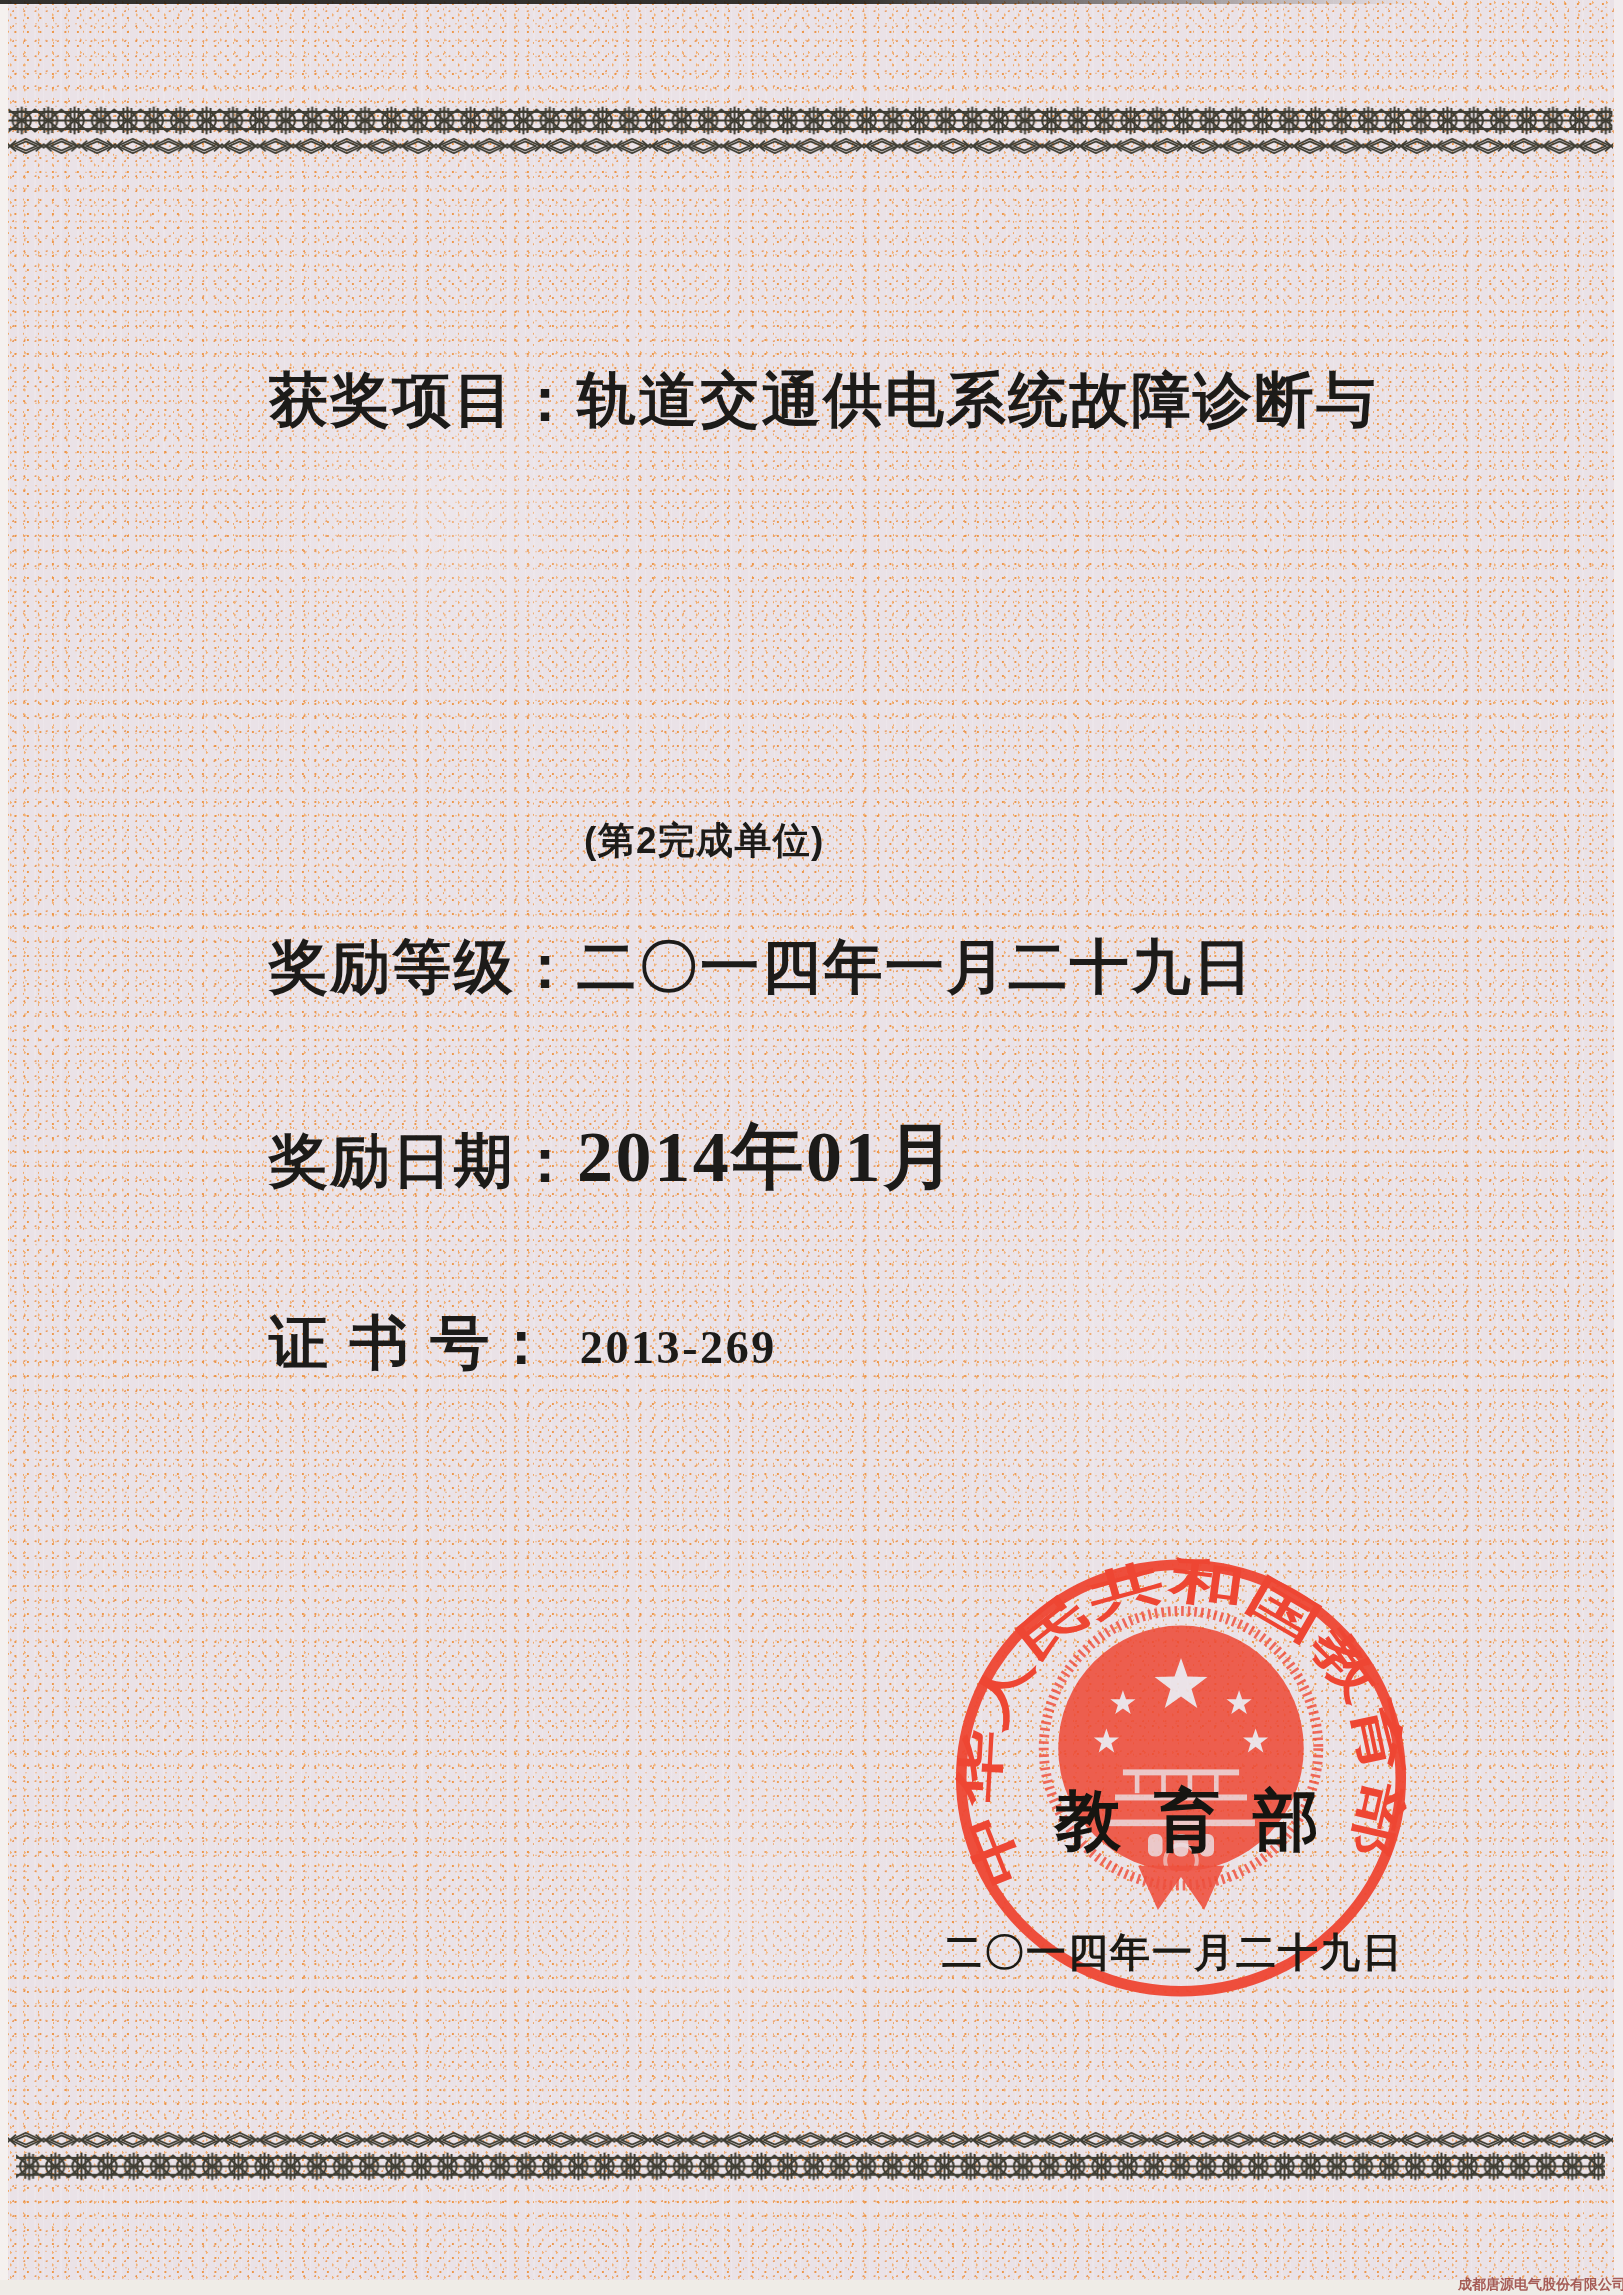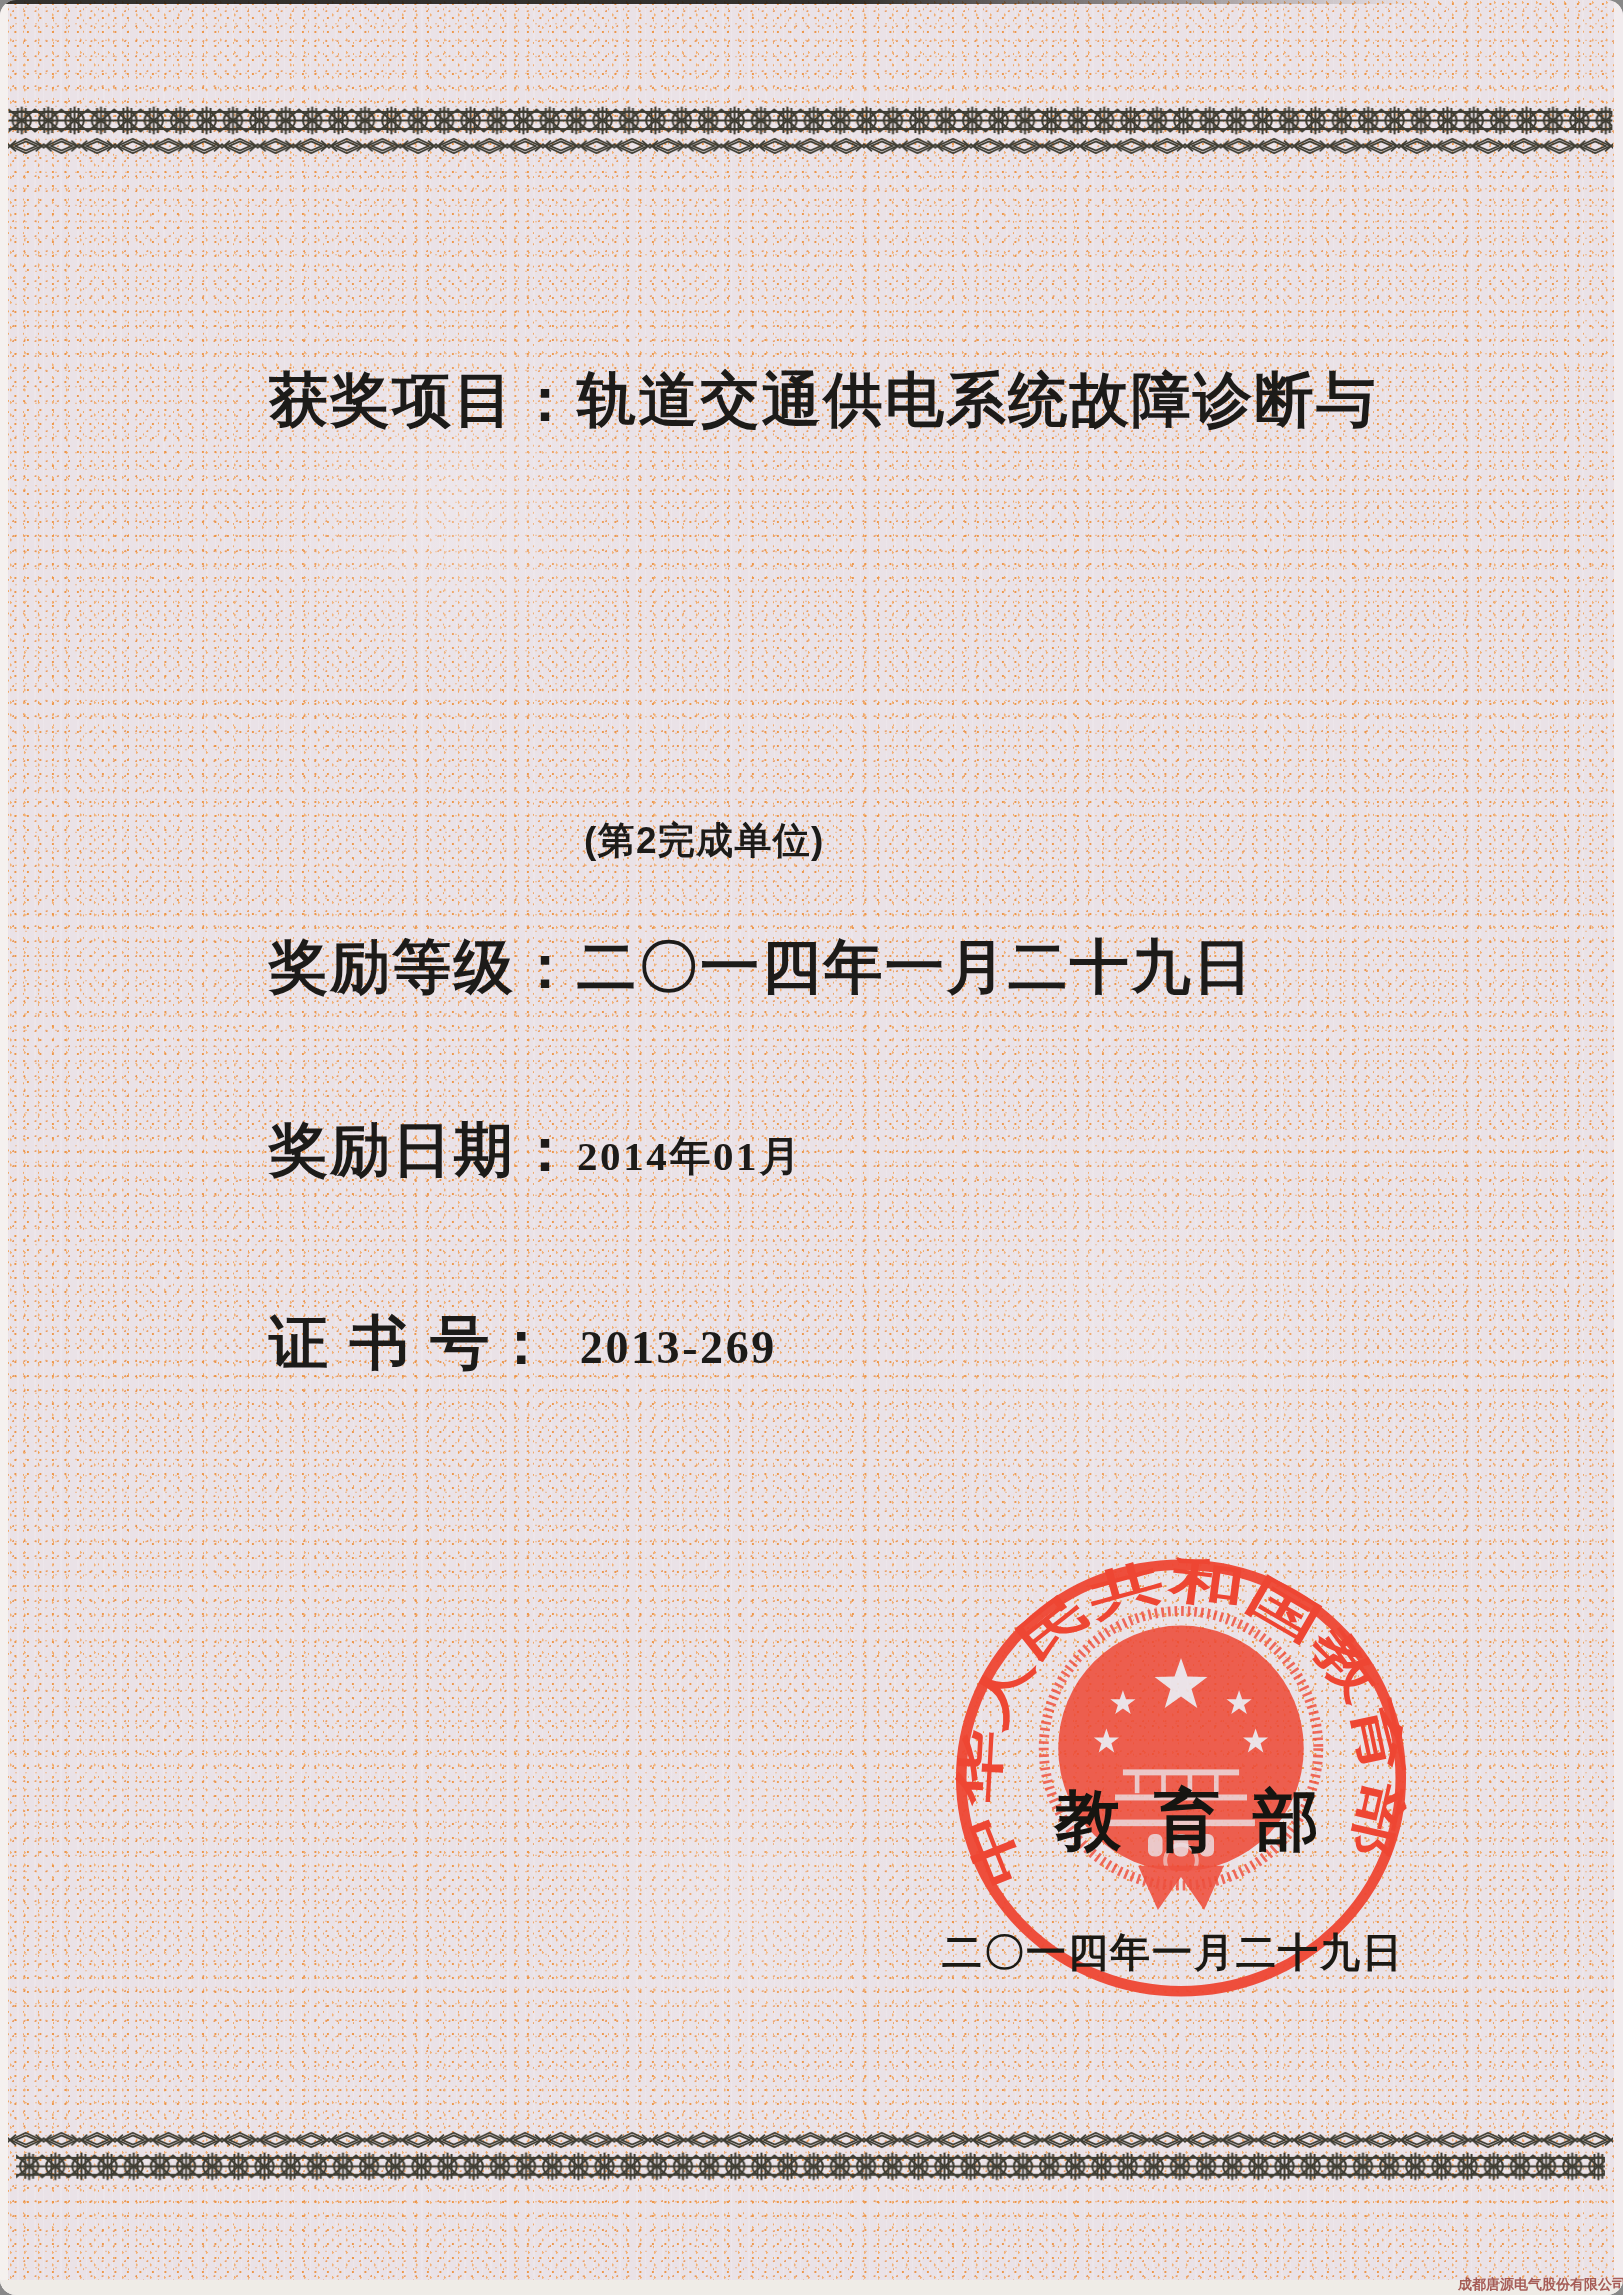--- a/index.html
+++ b/index.html
@@ -8,21 +8,20 @@
     background-color:#eae2e7;
     background-image:
       radial-gradient(ellipse 1.7px 2.2px at 3.3px 4px,  rgba(238,146,62,.92) 58%, rgba(0,0,0,0) 62%),
       radial-gradient(ellipse 1.5px 2px at 8.6px 9.2px, rgba(240,154,72,.80) 58%, rgba(0,0,0,0) 62%),
       radial-gradient(ellipse 1.3px 1.8px at 2px 11.2px,  rgba(233,132,50,.72) 58%, rgba(0,0,0,0) 62%),
       radial-gradient(ellipse 1.8px 2.2px at 10.6px 2.6px,  rgba(244,162,84,.78) 58%, rgba(0,0,0,0) 62%),
       radial-gradient(ellipse 1.3px 1.7px at 6px 7.3px,  rgba(238,146,62,.55) 58%, rgba(0,0,0,0) 62%),
       repeating-linear-gradient(90deg, rgba(240,234,238,.45) 0 1.3px, rgba(0,0,0,0) 1.3px 8.6px);
     background-size: 12.5px 14px, 15px 11.2px, 11.2px 15px, 14px 12.5px, 10px 16.5px, 100% 100%;
     font-family:"Liberation Sans", sans-serif;
-    border-radius:16px;
   }
   .blotch{position:absolute; inset:0; pointer-events:none;
     background-image:
       radial-gradient(circle 277px at 28% 22%, rgba(243,238,241,.35), rgba(0,0,0,0) 70%),
       radial-gradient(circle 343px at 70% 58%, rgba(243,238,241,.30), rgba(0,0,0,0) 70%),
       radial-gradient(circle 251px at 45% 83%, rgba(243,238,241,.28), rgba(0,0,0,0) 70%);
   }
   .strip{position:absolute;}
   .edge{position:absolute; pointer-events:none;}
   .edge.left  {left:0; top:0; width:8px; height:2295px; background:#f5f1ef;}
@@ -93,21 +92,21 @@
     <span>获奖项目：</span><span>轨道交通供电系统故障诊断与</span>
   </div>
 
   <div class="field f-note" style="left:584px; top:822px">(第2完成单位)</div>
 
   <div class="field f-main" style="left:269px; top:938px">
     <span>奖励等级：</span><span>二〇一四年一月二十九日</span>
   </div>
 
   <div class="field f-main" style="left:269px; top:1121px">
-    <span>奖励日期：</span><span class="serifv" style="font-size:41px">2014年01月</span>
+    <span>奖励日期：</span><span class="serifv" style="font-size:72px">2014年01月</span>
   </div>
 
   <div class="field f-main" style="left:269px; top:1314px">
     <span>证 书 号：</span><span class="serifv" style="font-size:46px; margin-left:26.4px">2013-269</span>
   </div>
 
   <svg class="sealwrap" viewBox="0 0 700 690">
     <ellipse cx="350" cy="345" rx="333" ry="323" fill="none" stroke="#ee4633" stroke-width="16" opacity="0.95"></ellipse>
     <g opacity="0.92">
       <circle cx="350" cy="300" r="208" fill="none" stroke="#ee4633" stroke-width="15" stroke-dasharray="4 6" opacity="0.85"></circle>

